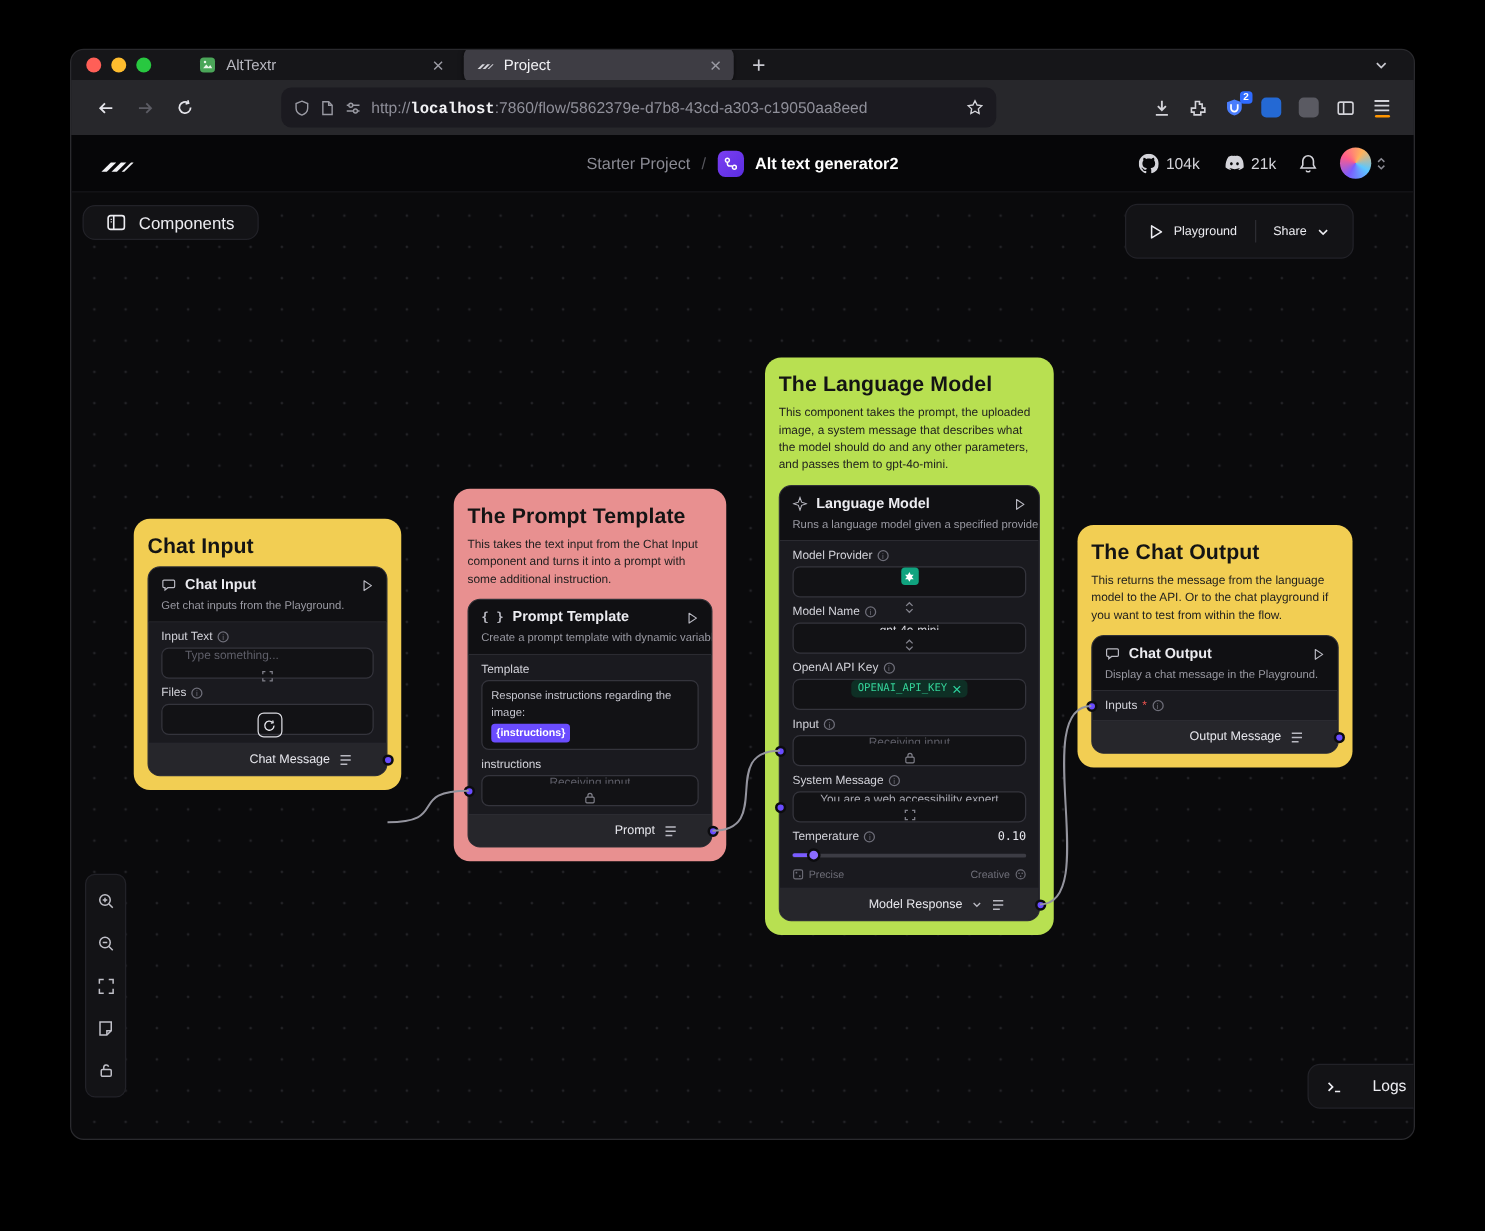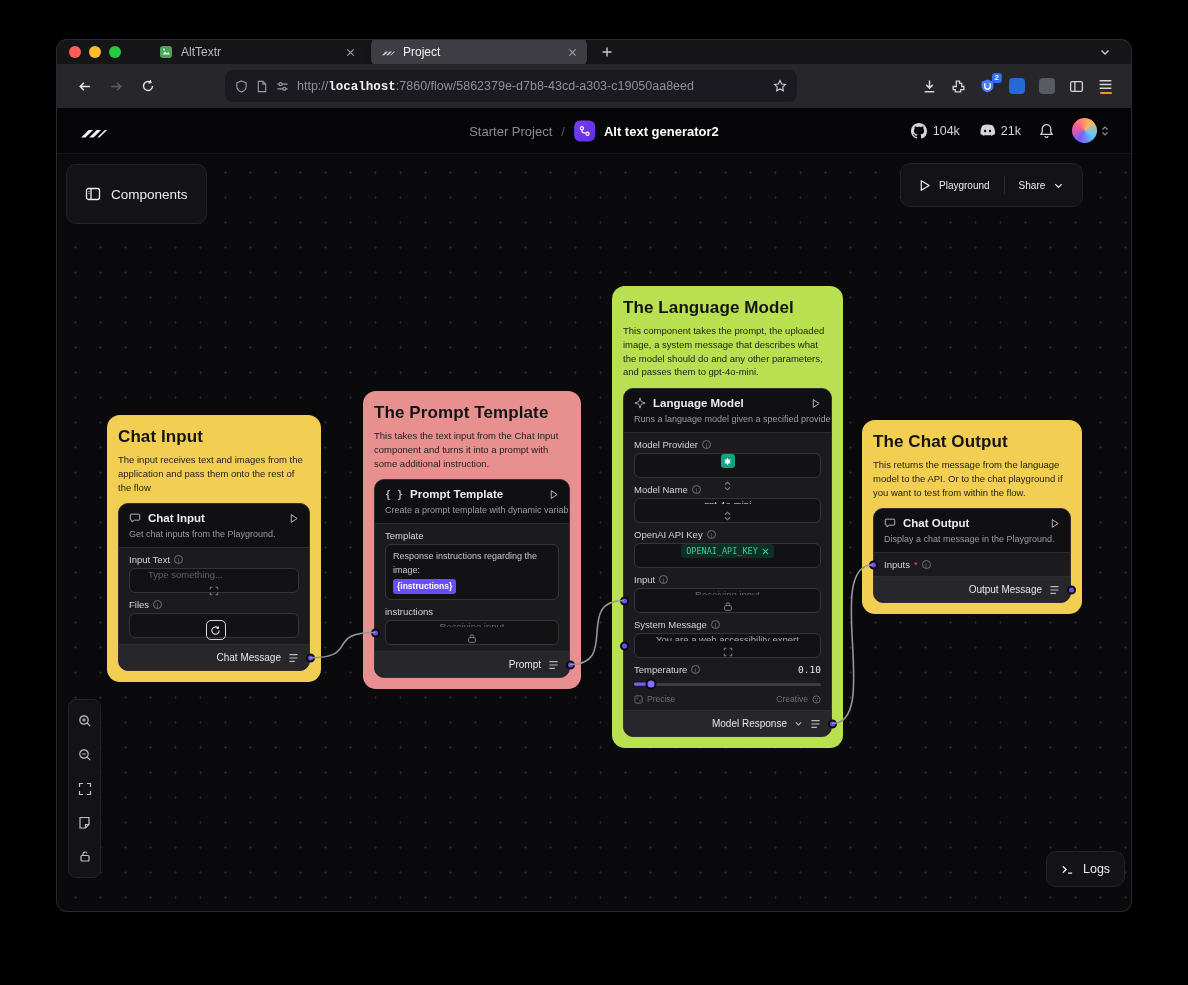--- a/index.html
+++ b/index.html
@@ -53,30 +53,30 @@
   .avwrap { display:flex; align-items:center; gap:4px; }
 
   
   .canvas { position:relative; flex:1; background:#0a0a0c; overflow:hidden;
             background-image:radial-gradient(circle,#232327 1px,transparent 1.3px);
             background-size:25px 25px; background-position:6px 6px; }
   #edge-svg { position:absolute; inset:0; width:100%; height:100%; z-index:4; pointer-events:none; }
   #edge-svg path { stroke:#94949e; stroke-width:1.6; fill:none; }
 
   .cornerbtn { background:#131316; border:1px solid #222228; border-radius:10px; color:#ececf1; display:flex; align-items:center; }
-  .componentsbtn { position:absolute; left:9px; top:10px; height:60px; padding:0 18px; gap:10px; font-size:13.5px; font-weight:500; z-index:6; }
+  .componentsbtn { position:absolute; left:9px; top:10px; height:28px; padding:0 18px; gap:10px; font-size:13.5px; font-weight:500; z-index:6; }
   .topright { position:absolute; left:843px; top:9px; height:44px; padding:0 4px; z-index:6; }
   .trbtn { display:flex; align-items:center; gap:8px; padding:0 14px; height:100%; font-size:10px; font-weight:500; color:#ececf1; background:none; border:none; font-family:inherit; }
   .trdiv { width:1px; height:18px; background:#2c2c32; }
 
   .zoombar { position:absolute; left:11px; top:545px; width:33px; background:#131316; border:1px solid #222228;
              border-radius:8px; display:flex; flex-direction:column; align-items:center; padding:5px 0; gap:3px; z-index:6; }
   .zbtn { width:27px; height:31px; display:flex; align-items:center; justify-content:center; color:#c0c0c8; background:none; border:none; }
 
-  .logsbtn { position:absolute; left:989px; top:697px; height:36px; padding:0 14px; gap:9px; font-size:12.5px; z-index:6; }
+  .logsbtn { position:absolute; left:989px; top:697px; height:36px; padding:0 14px; gap:24px; font-size:12.5px; z-index:6; }
 
   
   .node { position:absolute; border-radius:13px; padding:12px 11px 11px; z-index:1; }
   .node-title { font-size:17px; font-weight:800; color:#141414; margin-bottom:6px; letter-spacing:.1px; }
   .node-desc { font-size:9.5px; line-height:1.45; color:#1d1d1d; font-weight:500; margin-bottom:9px; }
 
   .card { background:#1a1a1f; border:1px solid #303036; border-radius:10px; color:#dcdce2; position:relative; }
   .card-top { background:#101013; border-bottom:1px solid #2b2b31; border-radius:9px 9px 0 0; }
   .card-head { display:flex; align-items:center; gap:7px; padding:8px 10px 5px; font-size:11.5px; font-weight:700; color:#ececf1; }
   .card-sub { padding:0 10px 8px; font-size:9px; color:#9a9aa3; white-space:nowrap; overflow:hidden; }
@@ -108,21 +108,21 @@
   .t-var { background:#6a4cff; color:#fff; border-radius:3px; padding:1px 4px; font-size:8.5px; font-weight:700; display:inline-block; margin-top:2px; }
 
   .sliderrow { margin:3px 10px 4px; position:relative; height:12px; display:flex; align-items:center; }
   .track { width:100%; height:3px; background:#3c3c44; border-radius:2px; }
   .fill { position:absolute; left:0; top:50%; transform:translateY(-50%); width:9%; height:3px; background:#7a5cff; border-radius:2px; }
   .thumb { position:absolute; left:9%; top:50%; transform:translate(-50%,-50%); width:11px; height:11px; border-radius:50%;
            background:#8b6bff; border:2px solid #0c0c0f; }
   .minmax { margin:0 10px 6px; display:flex; align-items:center; font-size:8.5px; color:#6e6e78; gap:4px; }
   .minmax .right { margin-left:auto; display:flex; align-items:center; gap:4px; }
 
-  .card-footer { display:flex; align-items:center; justify-content:flex-end; gap:7px; margin-top:6px; padding:7px 10px;
+  .card-footer { display:flex; align-items:center; justify-content:flex-end; gap:7px; margin-top:6px; padding:7px 27px;
                  background:#26262b; border-top:1px solid #2b2b31; font-size:10px; font-weight:500; color:#e6e6ec;
                  position:relative; border-radius:0 0 9px 9px; }
 
   .handle { position:absolute; top:50%; width:9px; height:9px; border-radius:50%; background:#6a4cff; border:2px solid #0c0c0f; z-index:3; }
   .handle.hr { right:-5.5px; transform:translateY(-50%); }
   .handle.hl-row { left:-15.5px; transform:translateY(-50%); }
 </style>
 </head>
 <body>
 
@@ -313,21 +313,20 @@
       <button class="trbtn">
         <span>Share</span>
         <svg width="11" height="11" viewBox="0 0 12 12">
           <path d="M2.5 4.5L6 8l3.5-3.5" stroke="#ececf1" stroke-width="1.4" fill="none"></path>
         </svg>
       </button>
     </div>
 
     <div class="node" style="left: 50px; top: 261px; width: 214px; background: rgb(242, 206, 83);">
       <div class="node-title">Chat Input</div>
-      <div class="node-desc">The input receives text and images from the application and pass them onto the rest of the flow</div>
       <div class="card">
         <div class="card-top">
           <div class="card-head">
             <svg width="12" height="12" viewBox="0 0 14 14">
               <path d="M2.5 2.5h9a1 1 0 0 1 1 1v5a1 1 0 0 1-1 1H6.2L3.5 11.7V9.5h-1a1 1 0 0 1-1-1v-5a1 1 0 0 1 1-1z" stroke="#b9b9c2" stroke-width="1.1" fill="none"></path>
             </svg>
             <span>Chat Input</span>
             <button class="playbtn">
               <svg width="10" height="11" viewBox="0 0 12 14">
                 <path d="M2.5 2L10 7l-7.5 5z" stroke="currentColor" stroke-width="1.2" fill="none" stroke-linejoin="round"></path>

